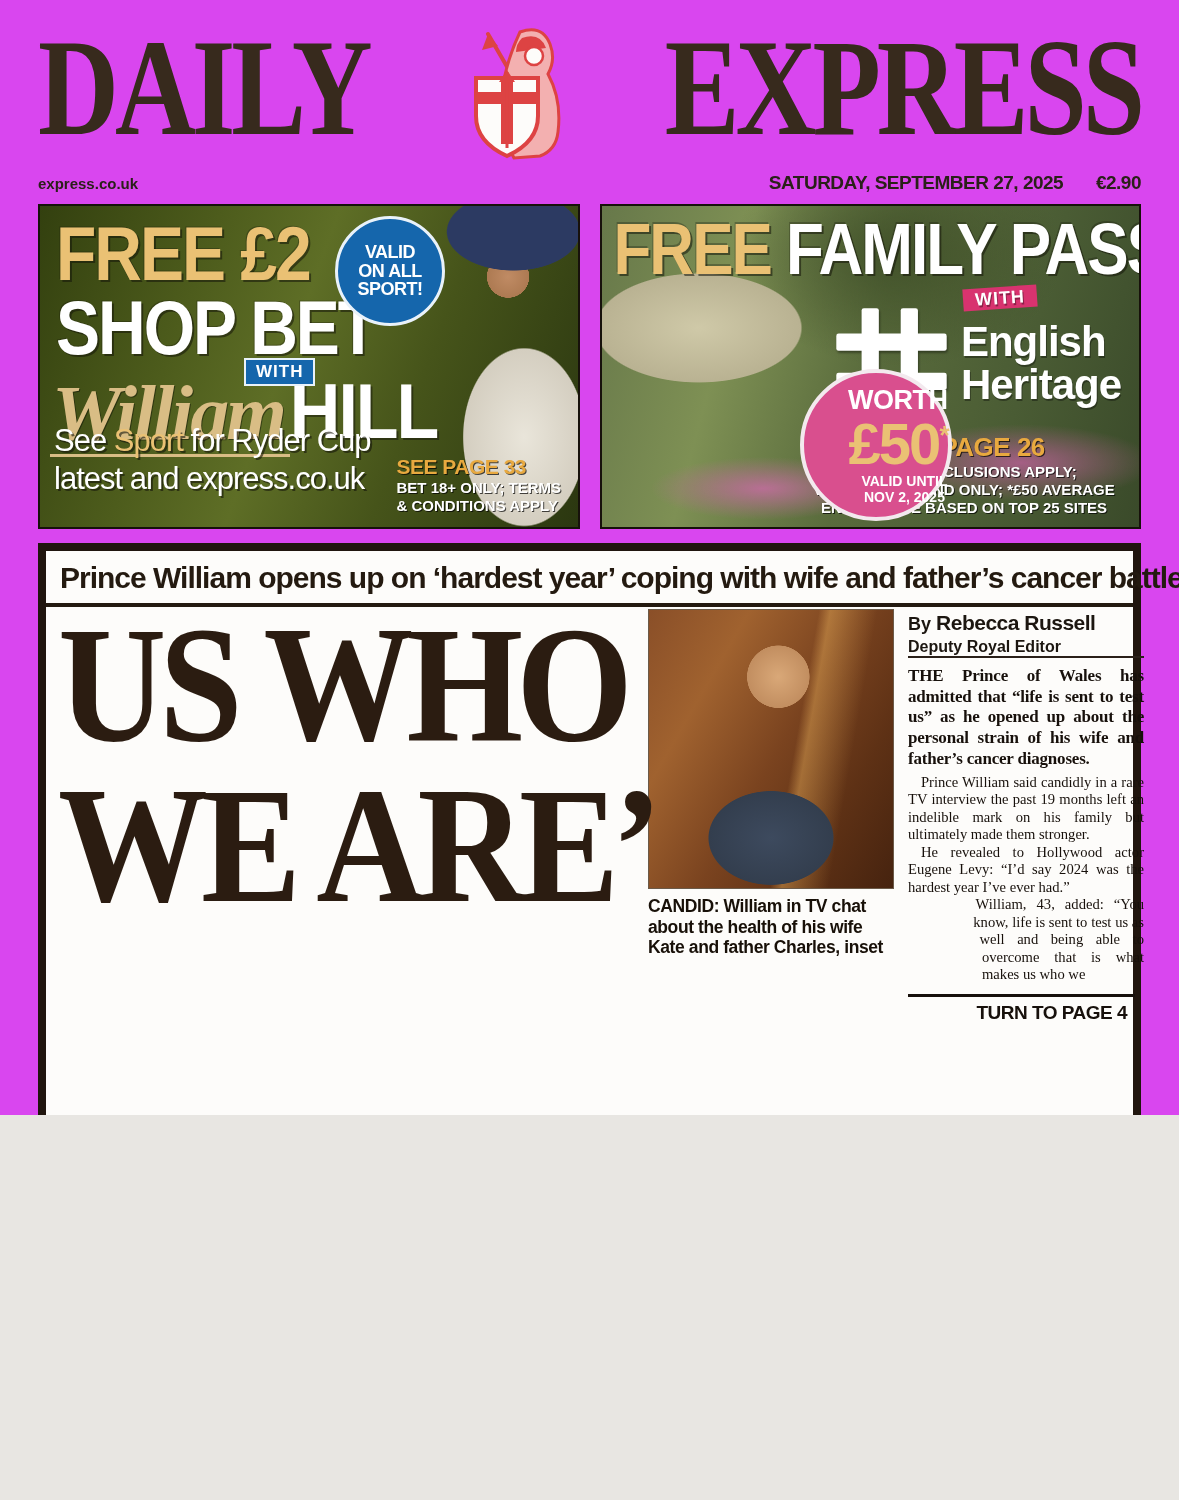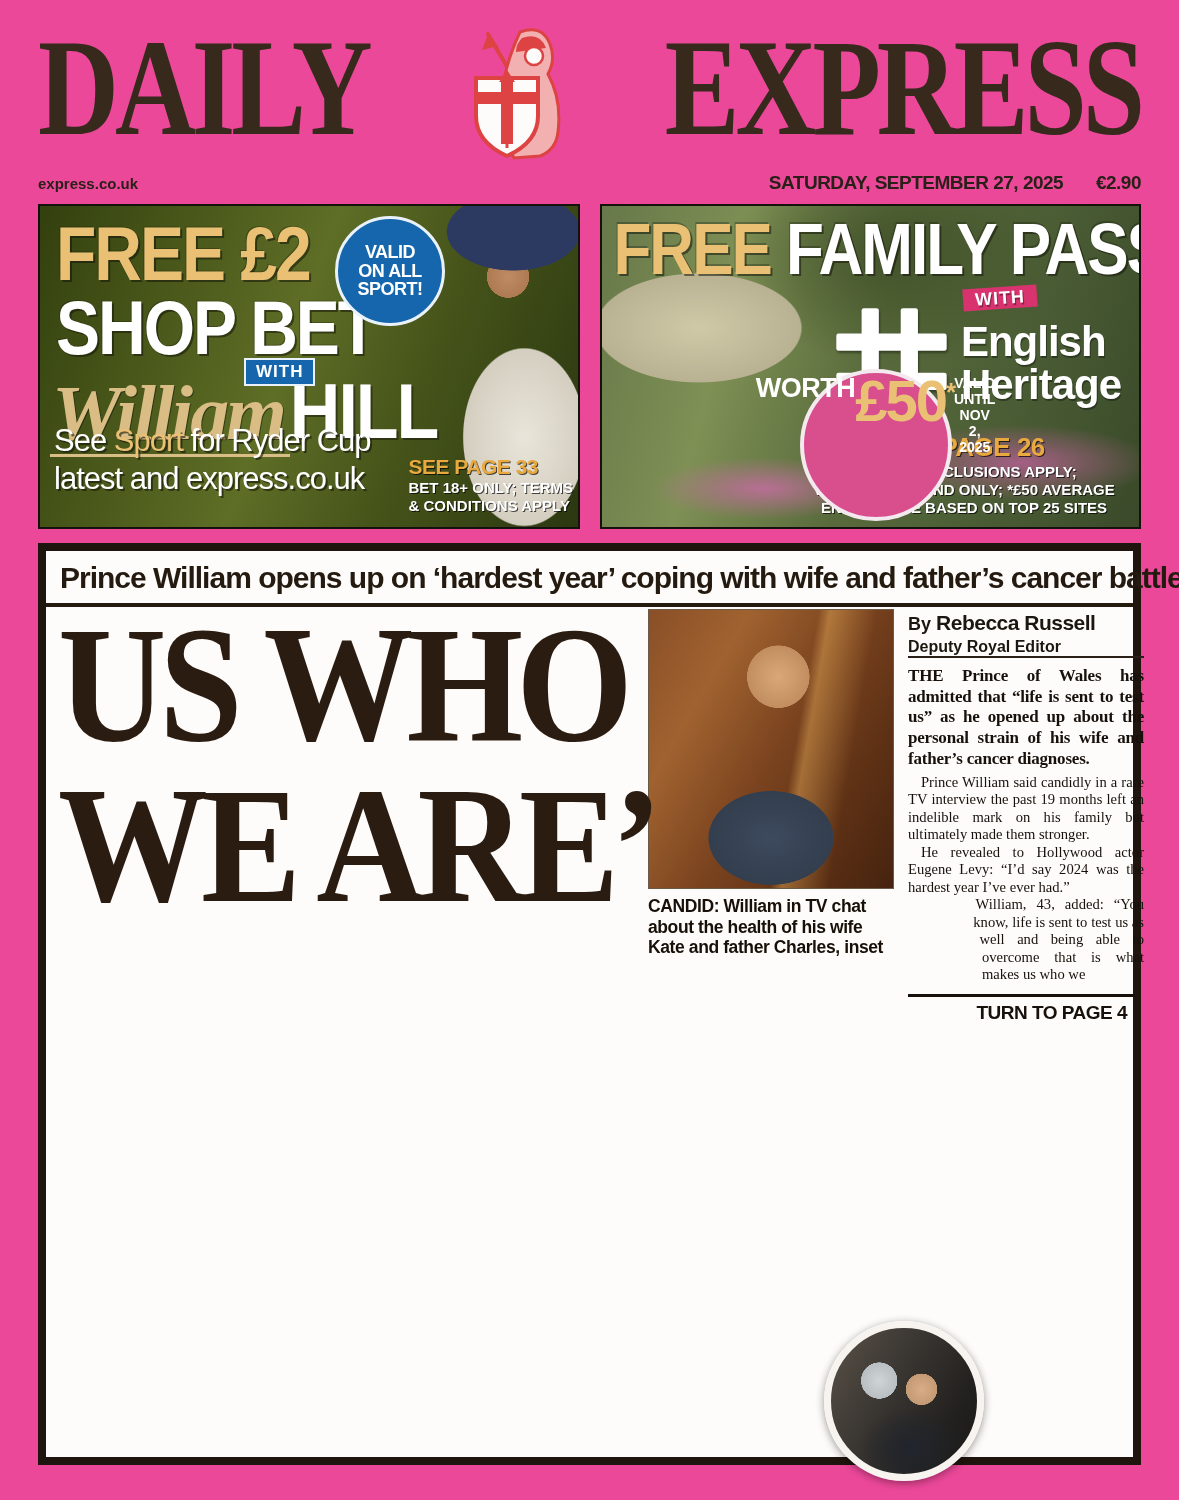--- a/index.html
+++ b/index.html
@@ -1,19 +1,19 @@
 <!DOCTYPE html>
 <html><head>
 <meta charset="utf-8">
 <style>
   * { margin:0; padding:0; box-sizing:border-box; }
   html,body { background:#e8e6e2; }
   .page {
-    position:relative; width:1179px; height:1500px; margin:0 auto;
-    background:#ec4899; overflow:hidden;
+    position:relative; width:1179px; height:1115px; margin:0 auto;
+    background:#d946ef; overflow:hidden;
     font-family:"Liberation Sans", sans-serif;
   }
   
   .header { padding:14px 38px 0; }
   .masthead { display:flex; align-items:flex-end; justify-content:space-between; height:142px; }
   .mast-word {
     font-family:"Liberation Serif", serif; font-weight:bold; color:#372a1d;
     font-size:112px; line-height:1; letter-spacing:-4px;
     transform:scaleY(1.22); transform-origin:bottom;
   }
@@ -63,40 +63,40 @@
     text-shadow:2px 2px 0 rgba(20,20,10,.5);
   }
   .with-box {
     position:absolute; top:152px; left:204px; background:#1566ac; color:#fff;
     font-weight:bold; font-size:17px; padding:2px 10px; letter-spacing:1px;
     border:2px solid #e9f2fa; z-index:3;
   }
   .pl-tagline { position:absolute; left:14px; bottom:28px; color:#fff; font-weight:normal;
     font-size:31px; line-height:1.25; letter-spacing:-1px;
     text-shadow:2px 2px 0 rgba(20,20,10,.6); }
-  .pl-see { position:absolute; right:4px; bottom:12px; text-align:left; width:165px;margin-left:47px; }
+  .pl-see { position:absolute; right:16px; bottom:12px; text-align:left; width:165px;margin-left:47px; }
   .see-page { font-weight:bold; font-size:21px; color:#e8a93f; letter-spacing:-0.5px;
     text-shadow:1px 1px 0 rgba(0,0,0,.7); }
   .terms { color:#fff; font-weight:bold; font-size:15px; line-height:1.2;
     text-shadow:1px 1px 0 rgba(0,0,0,.7); }
   .pr-h1 { top:10px; left:12px; font-size:62px; white-space:nowrap; }
   .pr-h1 .white { color:#fff; }
   .eh-block { position:absolute; top:100px; right:18px; display:flex; align-items:center; z-index:2; }
   .eh-hash { width:115px; height:115px; margin-right:12px;
     filter:drop-shadow(1px 2px 1px rgba(0,0,0,.4)); }
   .eh-name { color:#fff; font-weight:bold; font-size:42px; line-height:1.02; letter-spacing:-1px;
     text-shadow:1px 2px 0 rgba(0,0,0,.35); position:relative; }
   .with-pink {
     position:absolute; top:-34px; left:2px; background:#d8336f; color:#fff; font-weight:bold;
     font-size:18px; padding:2px 12px; letter-spacing:1px; transform:rotate(-4deg);
   }
   .worth-circle {
     position:absolute; left:198px; bottom:6px; width:152px; height:152px; border-radius:50%;
     background:#d94f8e; border:4px solid #f3e9ee; color:#fff; text-align:center; z-index:2;
-    display:flex; flex-direction:row; align-items:flex-start; justify-content:center;
+    display:flex; flex-direction:column; align-items:flex-end; justify-content:center;
   }
   .worth-label { font-weight:bold; font-size:27px; letter-spacing:-0.5px; }
   .worth-amount { font-weight:bold; font-size:58px; line-height:0.95; color:#eac174; letter-spacing:-2px; }
   .worth-amount sup { font-size:26px; }
   .worth-valid { font-weight:bold; font-size:14px; line-height:1.15; margin-top:2px; }
   .pr-see { position:absolute; right:10px; bottom:10px; text-align:center; width:330px; }
   .pr-see .see-page { font-size:26px; }
   
   .main-frame {
     position:relative; margin:2px 38px 0; height:922px;

